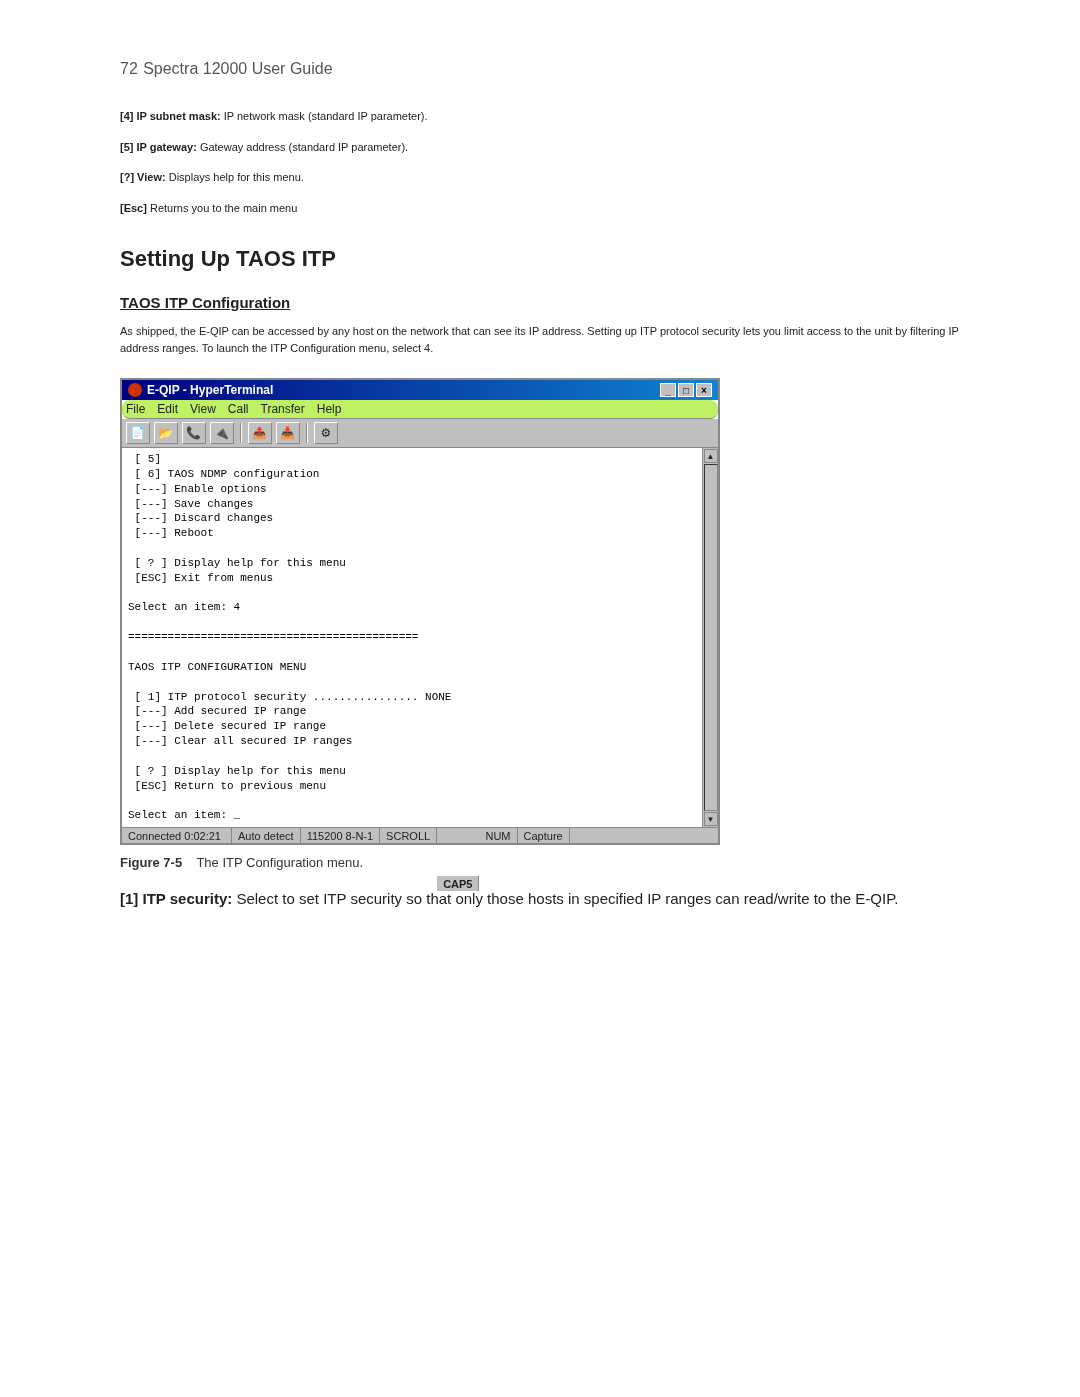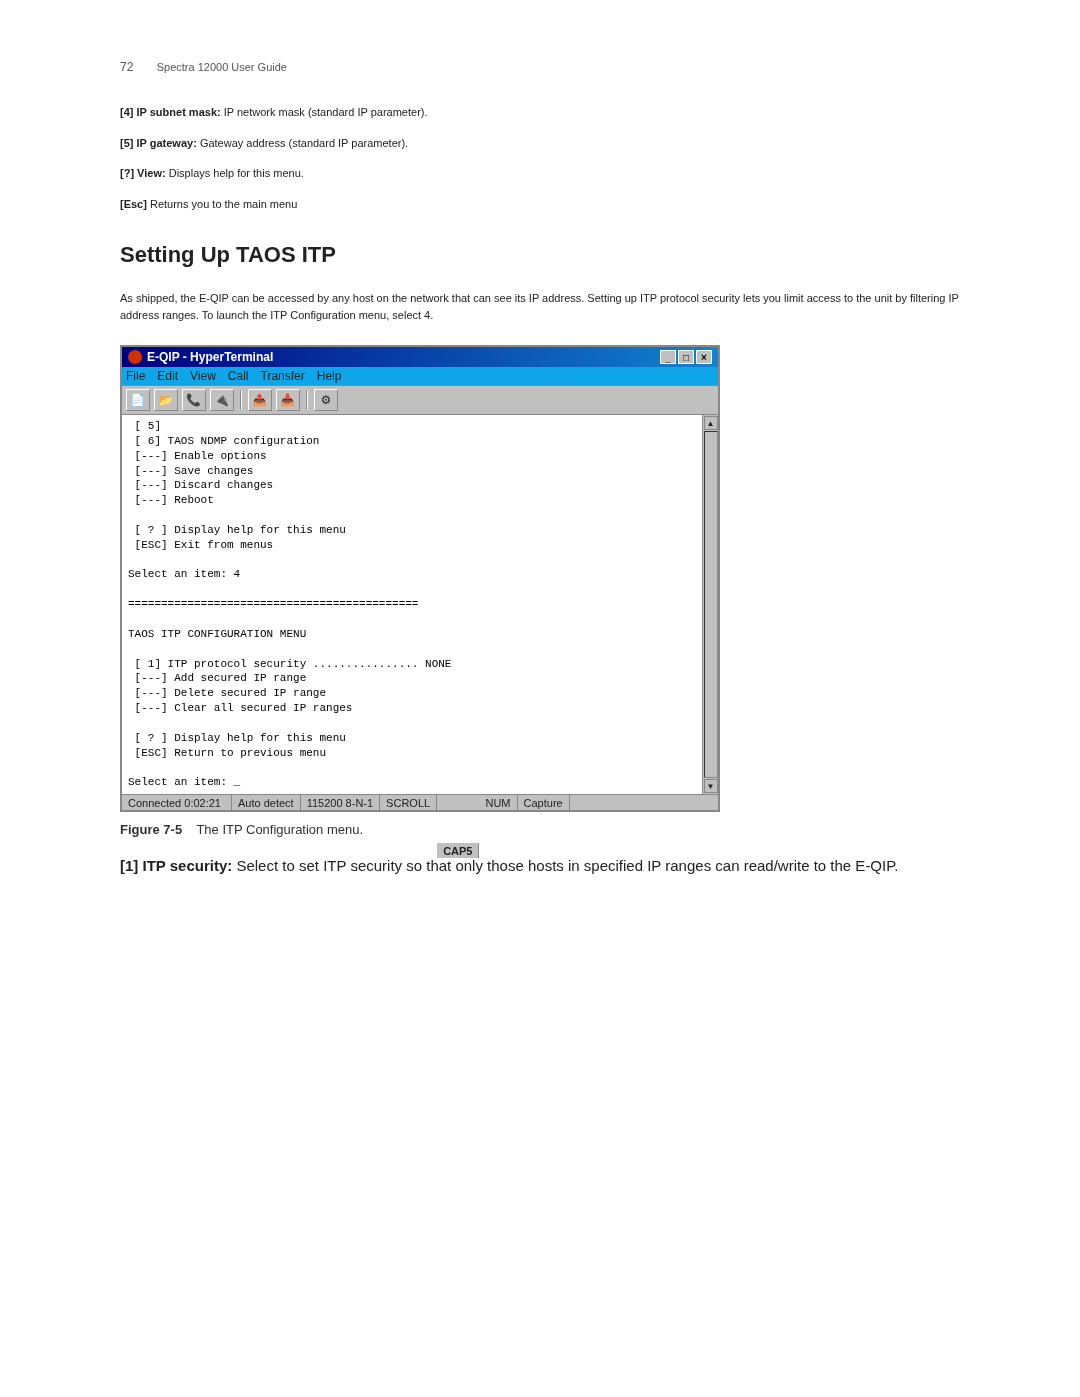--- a/index.html
+++ b/index.html
@@ -16,25 +16,25 @@
       min-height: 1397px;
       padding: 60px 100px 60px 120px;
       background: #fff;
     }
     .page-number-line {
       font-size: 12px;
       color: #555;
       margin-bottom: 30px;
     }
     .page-number {
-      font-size: 12px;
-      margin-right: 20px;
+      font-size: 16px;
+      margin-right: 2px;
     }
     .page-guide {
-      font-size: 11px;
+      font-size: 16px;
     }
     .body-text {
       font-size: 11px;
       color: #222;
       margin-bottom: 14px;
       line-height: 1.5;
     }
     .bold-label {
       font-weight: bold;
     }
@@ -92,28 +92,29 @@
       border: 1px solid #fff;
       font-size: 10px;
       display: flex;
       align-items: center;
       justify-content: center;
       color: #000;
       font-family: Arial;
       cursor: pointer;
     }
     .terminal-menubar {
-      background: #0ea5e9;
+      background: #bef264;
       display: flex;
       align-items: center;
       padding: 2px 4px;
       font-size: 12px;
       font-family: 'Tahoma', Arial, sans-serif;
       border-bottom: 1px solid #888;
       gap: 12px;
+      border-radius: 8px;
     }
     .terminal-menubar span {
       cursor: pointer;
     }
     .terminal-toolbar {
       background: #c0c0c0;
       display: flex;
       align-items: center;
       padding: 3px 4px;
       border-bottom: 1px solid #888;
@@ -242,20 +243,21 @@
   <div class="body-text">
     <span class="bold-label">[?] View:</span><span> Displays help for this menu.</span>
   </div>
 
   <div class="body-text">
     <span class="bracket-label">[Esc]</span><span> Returns you to the main menu</span>
   </div>
 
   <h2 class="section-heading">Setting Up TAOS ITP</h2>
 
+  <div class="sub-heading">TAOS ITP Configuration</div>
 
   <div class="body-text">As shipped, the E-QIP can be accessed by any host on the network that can see its IP address. Setting up ITP protocol security lets you limit access to the unit by filtering IP address ranges. To launch the ITP Configuration menu, select 4.</div>
 
   <div class="terminal-container">
 
     <div class="terminal-titlebar">
       <div class="terminal-titlebar-left">
         <span class="terminal-icon"></span>
         <span>E-QIP - HyperTerminal</span>
       </div>

